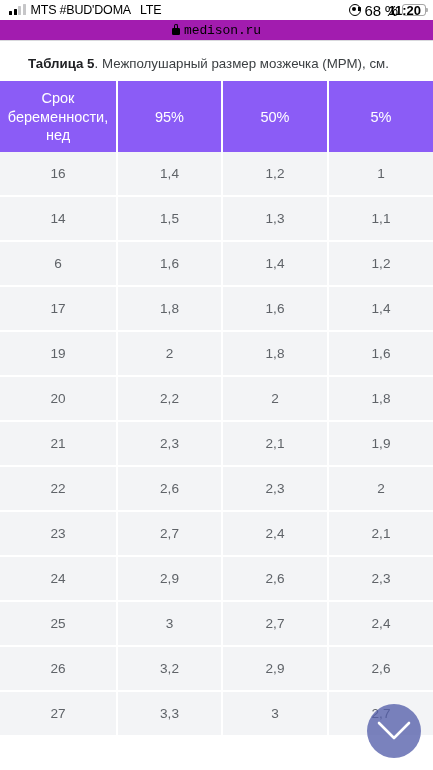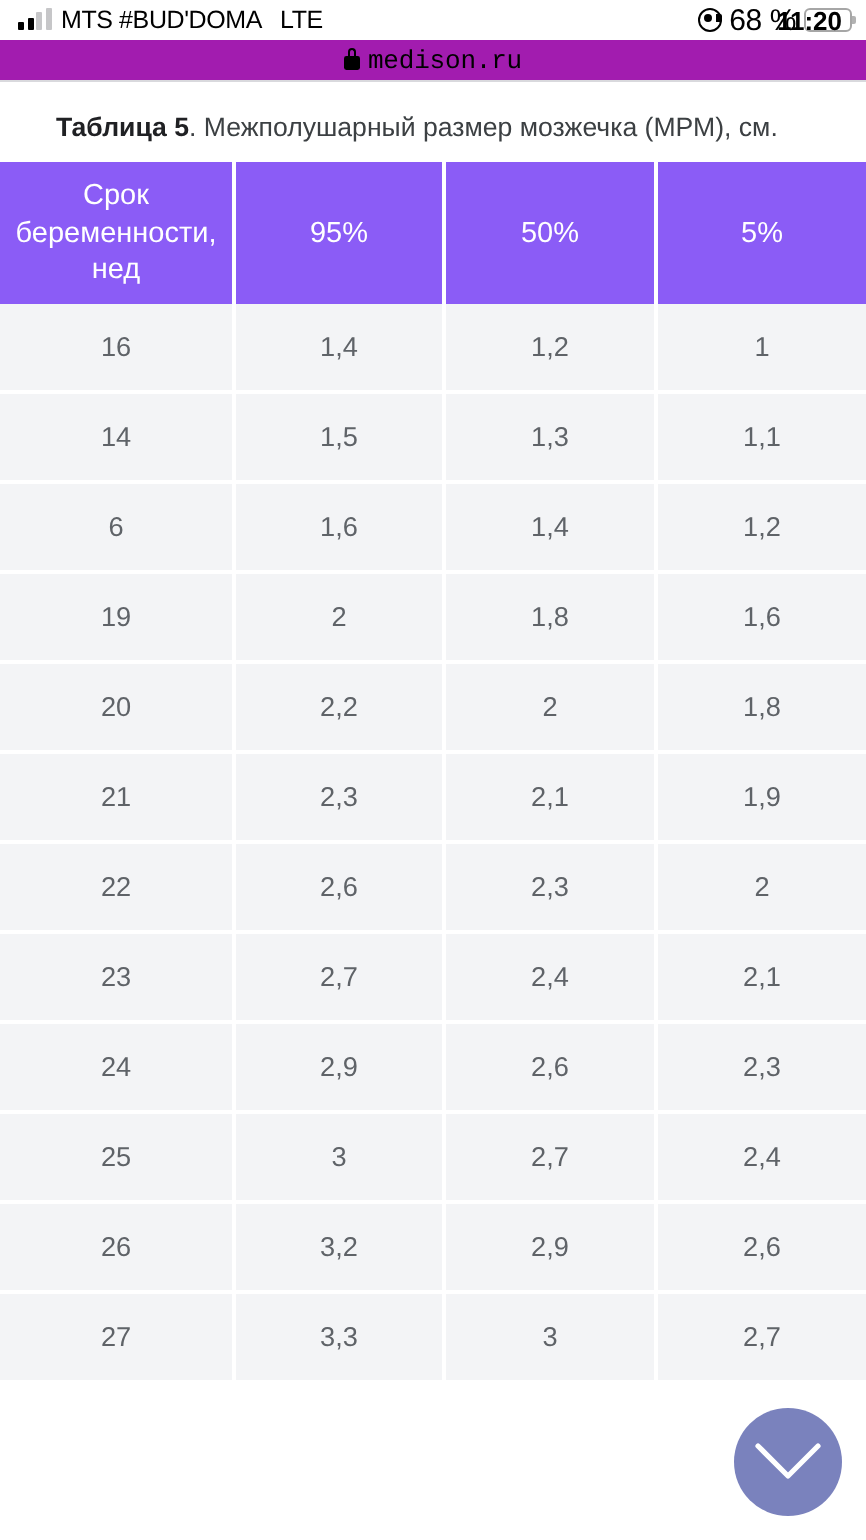--- a/index.html
+++ b/index.html
@@ -288,20 +288,26 @@
           <td>1,3</td>
           <td>1,1</td>
         </tr>
         <tr>
           <td>6</td>
           <td>1,6</td>
           <td>1,4</td>
           <td>1,2</td>
         </tr>
         <tr>
+          <td>17</td>
+          <td>1,8</td>
+          <td>1,6</td>
+          <td>1,4</td>
+        </tr>
+        <tr>
           <td>19</td>
           <td>2</td>
           <td>1,8</td>
           <td>1,6</td>
         </tr>
         <tr>
           <td>20</td>
           <td>2,2</td>
           <td>2</td>
           <td>1,8</td>

